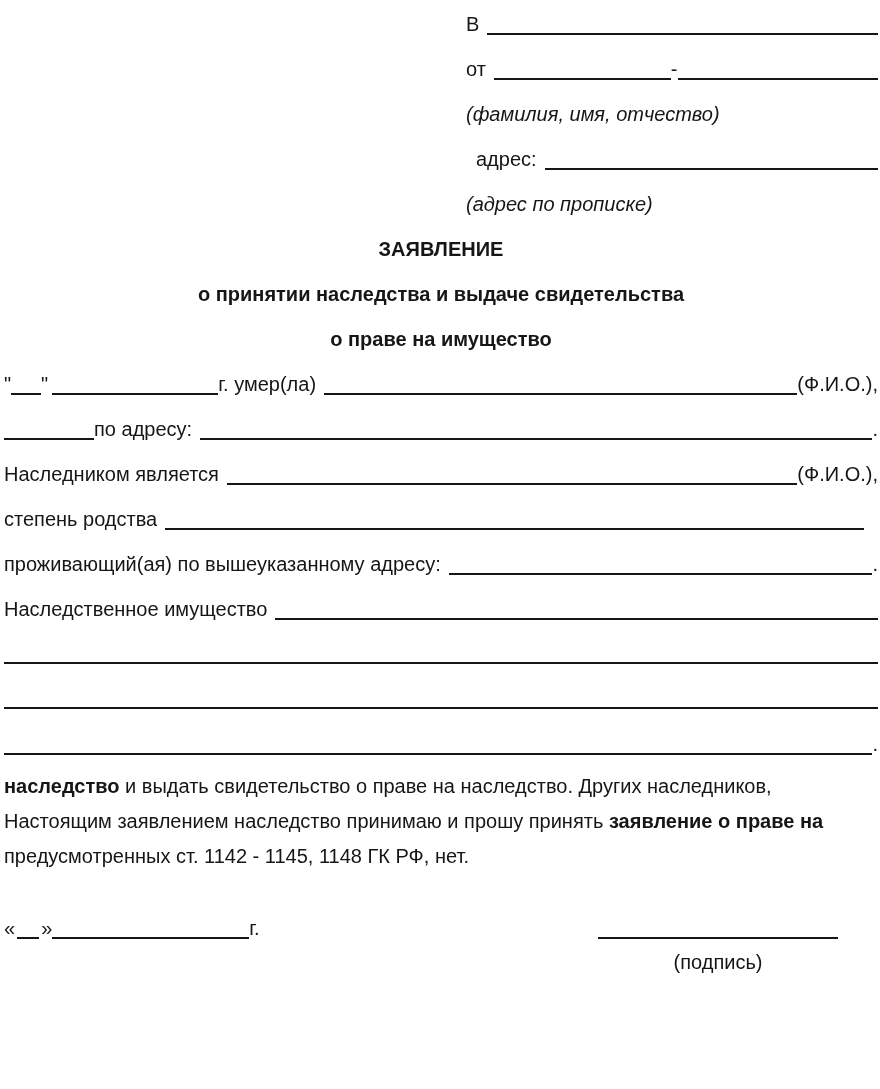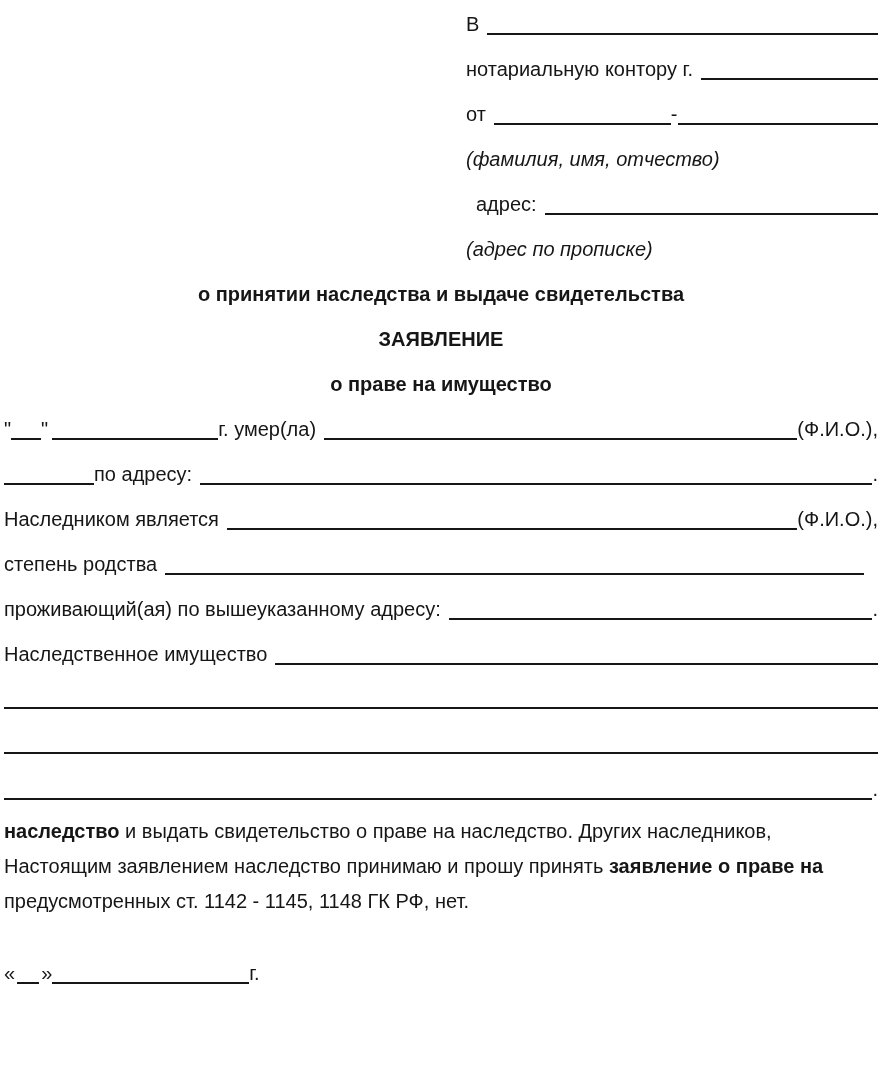--- a/index.html
+++ b/index.html
@@ -54,44 +54,40 @@
 <body>
 
 <div class="page">
 
   <div class="header-block">
     <div class="frow">
       <span class="mr8">В</span>
       <span class="bl grow"></span>
     </div>
     <div class="frow">
-      <span class="mr8">нотариальную контору г.</span>
-      <span class="bl grow"></span>
-    </div>
-    <div class="frow">
       <span class="mr8">от</span>
       <span class="bl w177"></span>
       <span>-</span>
       <span class="bl grow"></span>
     </div>
     <div class="frow caption-row">
       <span>(фамилия, имя, отчество)</span>
     </div>
     <div class="frow addr-row">
       <span class="mr8">адрес:</span>
       <span class="bl grow"></span>
     </div>
     <div class="frow caption-row">
       <span>(адрес по прописке)</span>
     </div>
   </div>
 
   <div class="title-block">
+    <div class="trow">ЗАЯВЛЕНИЕ</div>
     <div class="trow">о принятии наследства и выдаче свидетельства</div>
-    <div class="trow">ЗАЯВЛЕНИЕ</div>
     <div class="trow">о праве на имущество</div>
   </div>
 
   <div>
     <div class="frow">
       <span>"</span>
       <span class="bl w30"></span>
       <span>"</span>
       <span class="bl w128 ml4"></span>
       <span class="bl w38 ml8"></span>
@@ -149,15 +145,19 @@
 
   <div class="footer">
     <div class="frow">
       <span>«</span>
       <span class="bl w22 ml2"></span>
       <span class="ml2">»</span>
       <span class="bl w147 ml8"></span>
       <span class="bl w50 ml8"></span>
       <span class="ml8">г.</span>
     </div>
+    <div class="siggroup">
+      <div class="sigline"></div>
+      <div class="sigcaption">(подпись)</div>
+    </div>
   </div>
 
 </div>
 
 </body></html>

